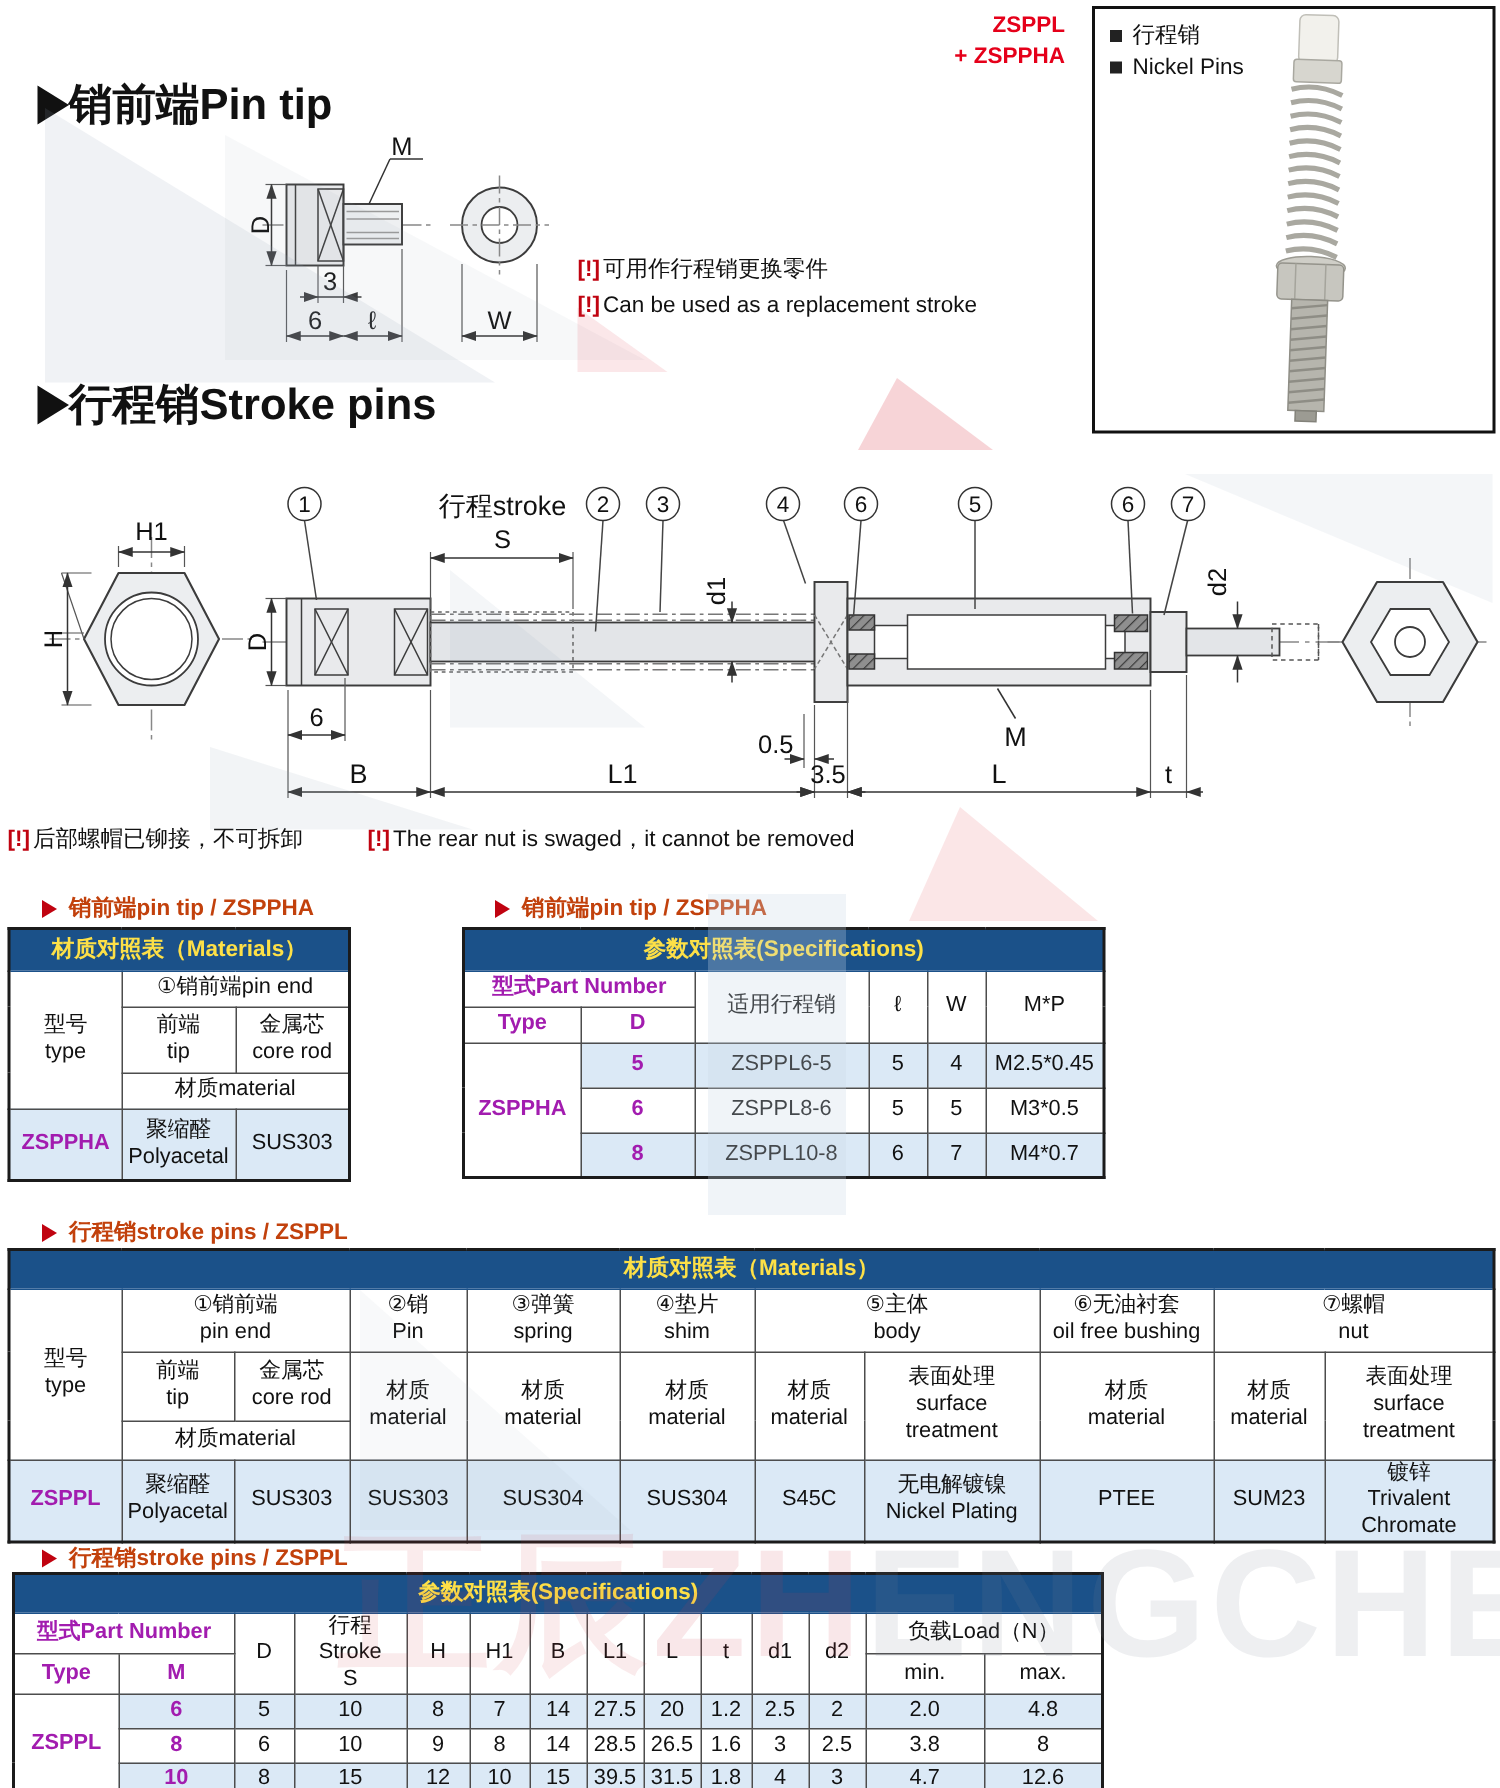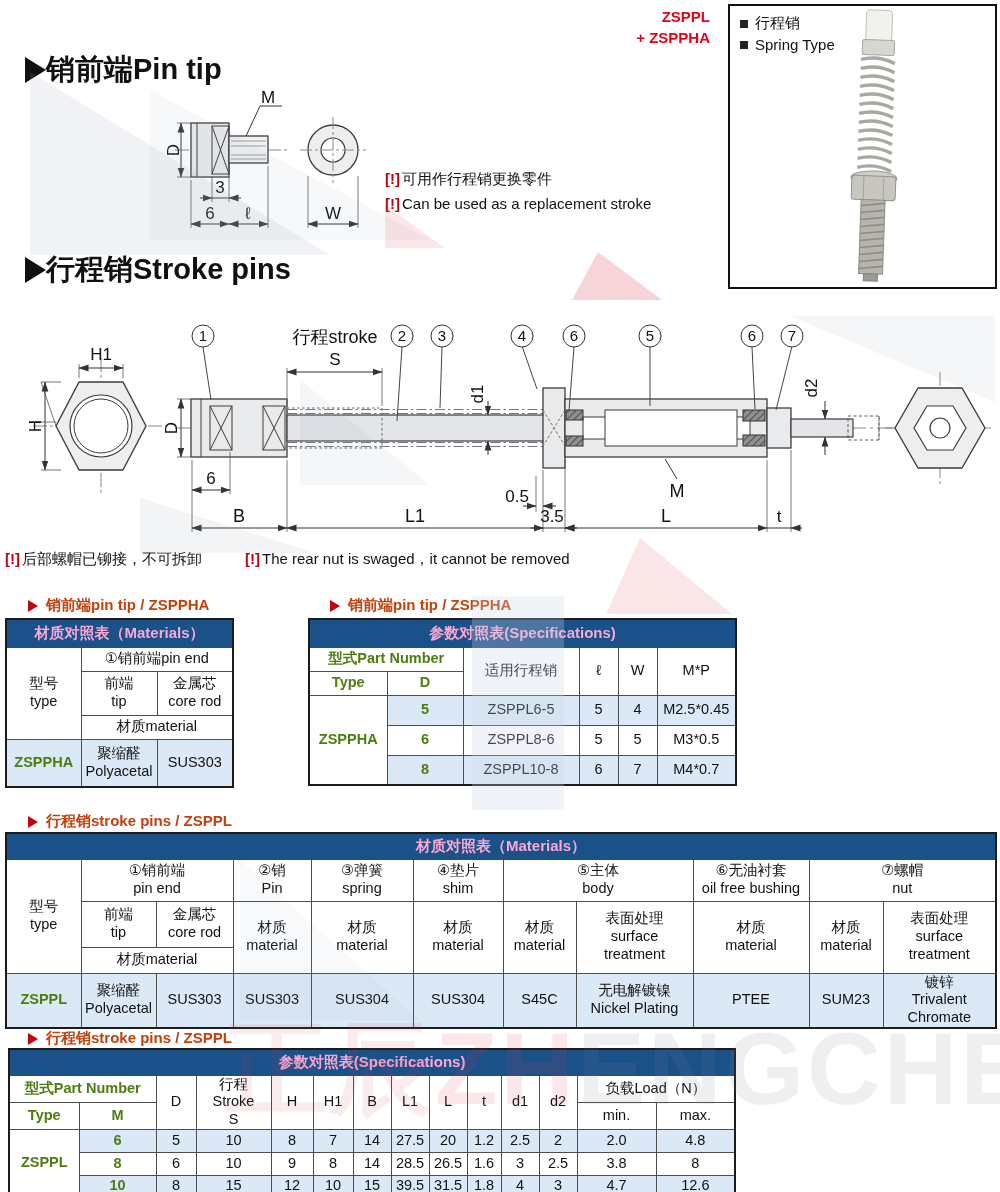--- a/index.html
+++ b/index.html
@@ -28,23 +28,23 @@
   .bang{color:#c00310;font-weight:bold;margin-right:2px;}
   
   .codes{position:absolute;left:588px;top:6px;width:122px;text-align:right;font-size:15px;font-weight:bold;color:#e5001a;line-height:21px;z-index:2;}
   
   .pbox{position:absolute;left:728px;top:4px;width:265px;height:281px;border:2px solid #111;background:#fff;z-index:2;}
   .pbox .bl{position:absolute;left:10px;font-size:15px;display:flex;align-items:center;gap:7px;}
   .bullet-sq{display:inline-block;width:8px;height:8px;background:#222;flex:0 0 auto;}
   
   table.t{position:absolute;border-collapse:collapse;table-layout:fixed;background:#fff;z-index:2;border:2px solid #1b1b1b;}
   .t td{border:1px solid #4d4d4d;text-align:center;vertical-align:middle;font-size:14.5px;padding:0 2px;line-height:1.22;}
-  .t td.bar{background:#1b5189;color:#f9a8d4;font-weight:bold;font-size:15px;border-color:#1b5189;}
+  .t td.bar{background:#1b5189;color:#fde047;font-weight:bold;font-size:15px;border-color:#1b5189;}
   .blue{background:#dbe9f6;}
-  .red{color:#4d7c0f;font-weight:bold;}
+  .red{color:#a21caf;font-weight:bold;}
   .preline{white-space:pre-line;}
   
   text{font-family:"Liberation Sans","DejaVu Sans",sans-serif;}
   .dt{font-size:17px;fill:#111;}
   .dt2{font-size:18px;fill:#111;}
 </style>
 </head>
 <body>
 
 <svg class="decor" width="1000" height="1192" style="left:0;top:0">
@@ -68,21 +68,21 @@
   </div>
 </div>
 
 <div class="pbox">
   <div class="bl" style="top:8px">
     <span class="bullet-sq"></span>
     <span>行程销</span>
   </div>
   <div class="bl" style="top:30px">
     <span class="bullet-sq"></span>
-    <span>Spring Type</span>
+    <span>Nickel Pins</span>
   </div>
   <svg width="140" height="278" style="position:absolute;left:75px;top:0">
     <g transform="rotate(2 70 140)">
       <rect x="57" y="4" width="26" height="32" rx="4" fill="#f2f1ec" stroke="#c0bfb8" stroke-width="1"></rect>
       <rect x="54" y="34" width="32" height="15" rx="2" fill="#d7d6cf" stroke="#a9a8a0" stroke-width="1"></rect>
       <g stroke="#a9a8a0" stroke-width="3.4" fill="none">
         <path d="M53,54 q17,-5 34,3"></path>
           <path d="M53,63 q17,-5 34,3"></path>
           <path d="M53,72 q17,-5 34,3"></path>
         <path d="M53,81 q17,-5 34,3"></path>

